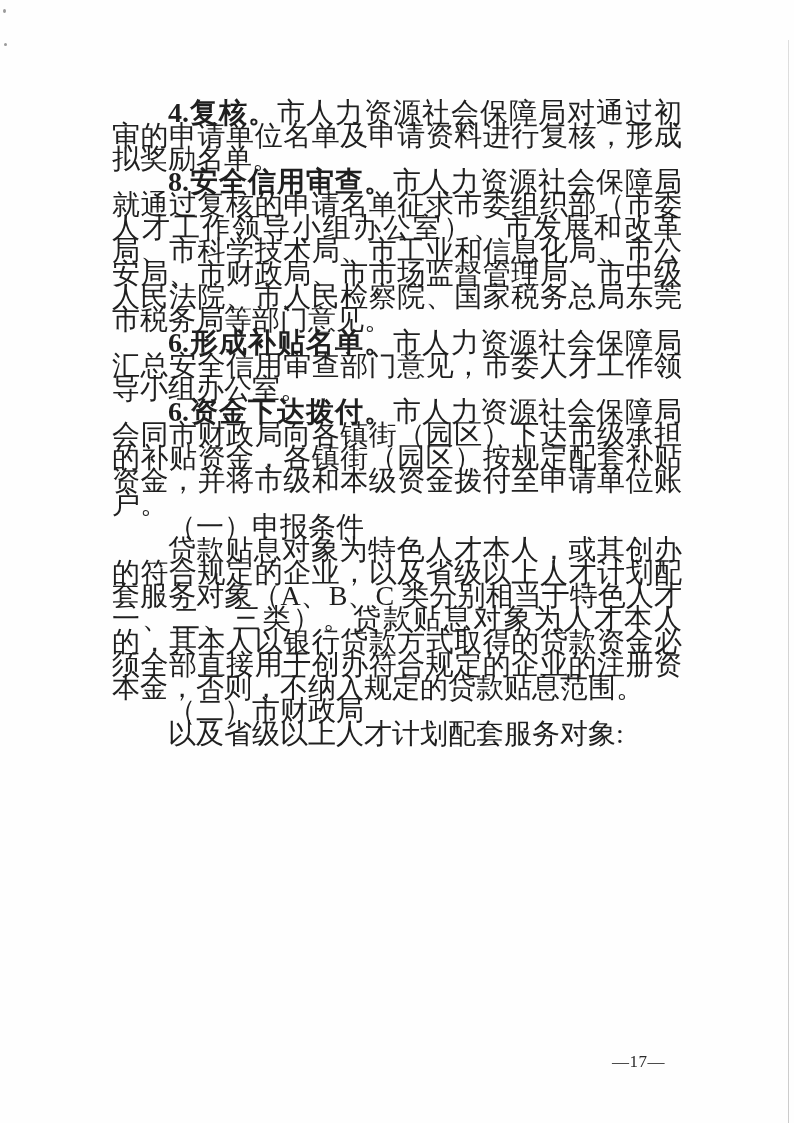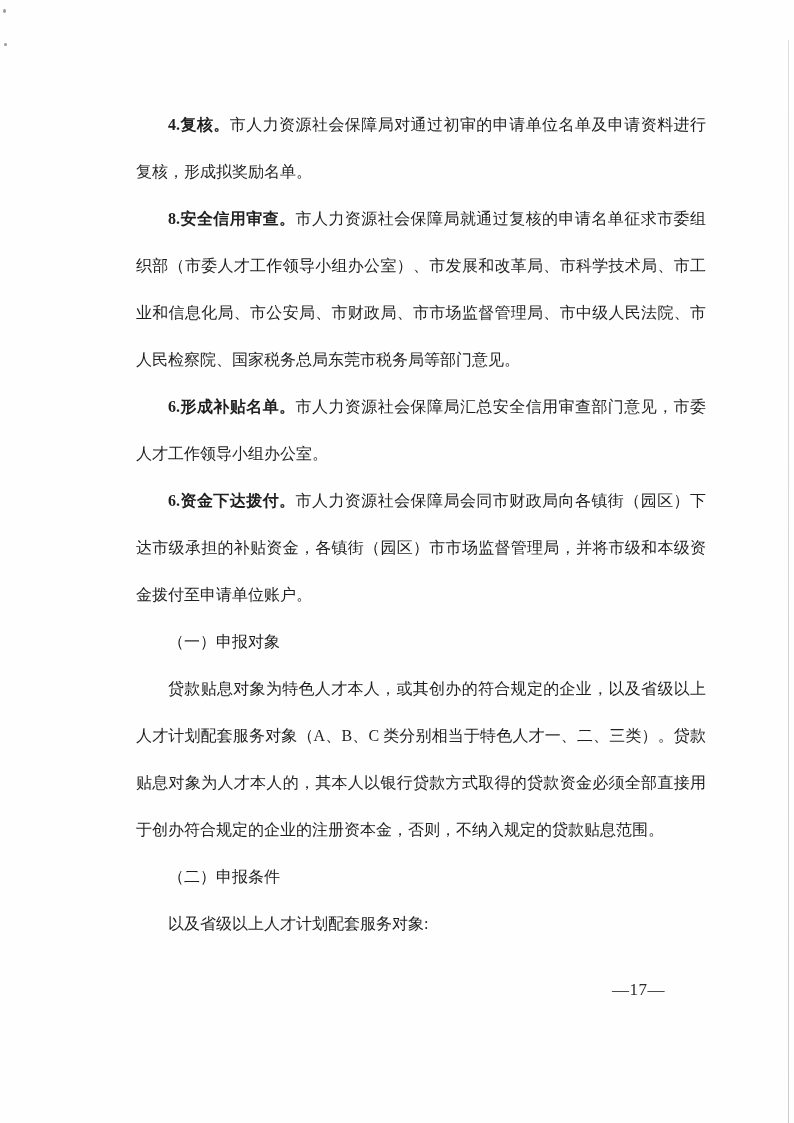--- a/index.html
+++ b/index.html
@@ -14,39 +14,38 @@
     background: #fefefe;
     overflow: hidden;
     font-family: "Liberation Serif", "DejaVu Serif", serif;
     color: #1f1f1f;
   }
   .doc-body {
     position: absolute;
     left: 112px;
     top: 101px;
     width: 570px;
-    font-size: 16px;
-    line-height: 47px;
+    font-size: 28px;
+    line-height: 23px;
     text-align: justify;
     text-justify: inter-ideograph;
-    margin-left: 24px;
   }
   .doc-body p {
     margin: 0;
     text-indent: 2em;
   }
   .doc-body p.heading {
     font-weight: bold;
   }
   .doc-body .lead {
     font-weight: bold;
   }
   .page-number {
     position: absolute;
-    top: 980px;
+    top: 1052px;
     left: 612px;
     font-size: 17px;
     letter-spacing: 0.5px;
     color: #2a2a2a;
   }
   .scan-line {
     position: absolute;
     right: 5px;
     top: 40px;
     bottom: 0;
@@ -70,26 +69,26 @@
   <span class="speck s2"></span>
   <div class="scan-line"></div>
 
   <div class="doc-body">
   <p class="body"><b class="lead">4.复核。</b><span class="txt">市人力资源社会保障局对通过初审的申请单位名单及申请资料进行复核，形成拟奖励名单。</span></p>
 
   <p class="body"><b class="lead">8.安全信用审查。</b><span class="txt">市人力资源社会保障局就通过复核的申请名单征求市委组织部（市委人才工作领导小组办公室）、市发展和改革局、市科学技术局、市工业和信息化局、市公安局、市财政局、市市场监督管理局、市中级人民法院、市人民检察院、国家税务总局东莞市税务局等部门意见。</span></p>
 
   <p class="body"><b class="lead">6.形成补贴名单。</b><span class="txt">市人力资源社会保障局汇总安全信用审查部门意见，市委人才工作领导小组办公室。</span></p>
 
-  <p class="body"><b class="lead">6.资金下达拨付。</b><span class="txt">市人力资源社会保障局会同市财政局向各镇街（园区）下达市级承担的补贴资金，各镇街（园区）市市场监督管理局，并将市级和本级资金拨付至申请单位账户。</span></p>
+  <p class="body"><b class="lead">6.资金下达拨付。</b><span class="txt">市人力资源社会保障局会同市财政局向各镇街（园区）下达市级承担的补贴资金，各镇街（园区）按规定配套补贴资金，并将市级和本级资金拨付至申请单位账户。</span></p>
 
 
-  <p class="subheading"><span class="txt">（一）申报对象</span></p>
+  <p class="subheading"><span class="txt">（一）申报条件</span></p>
 
   <p class="body"><span class="txt">贷款贴息对象为特色人才本人，或其创办的符合规定的企业，以及省级以上人才计划配套服务对象（A、B、C 类分别相当于特色人才一、二、三类）。贷款贴息对象为人才本人的，其本人以银行贷款方式取得的贷款资金必须全部直接用于创办符合规定的企业的注册资本金，否则，不纳入规定的贷款贴息范围。</span></p>
 
-  <p class="subheading"><span class="txt">（二）申报条件</span></p>
+  <p class="subheading"><span class="txt">（二）市财政局</span></p>
 
   <p class="body"><span class="txt">以及省级以上人才计划配套服务对象:</span></p>
 </div>
 
   <div class="page-number">—17—</div>
 </div>
 
 </body></html>

